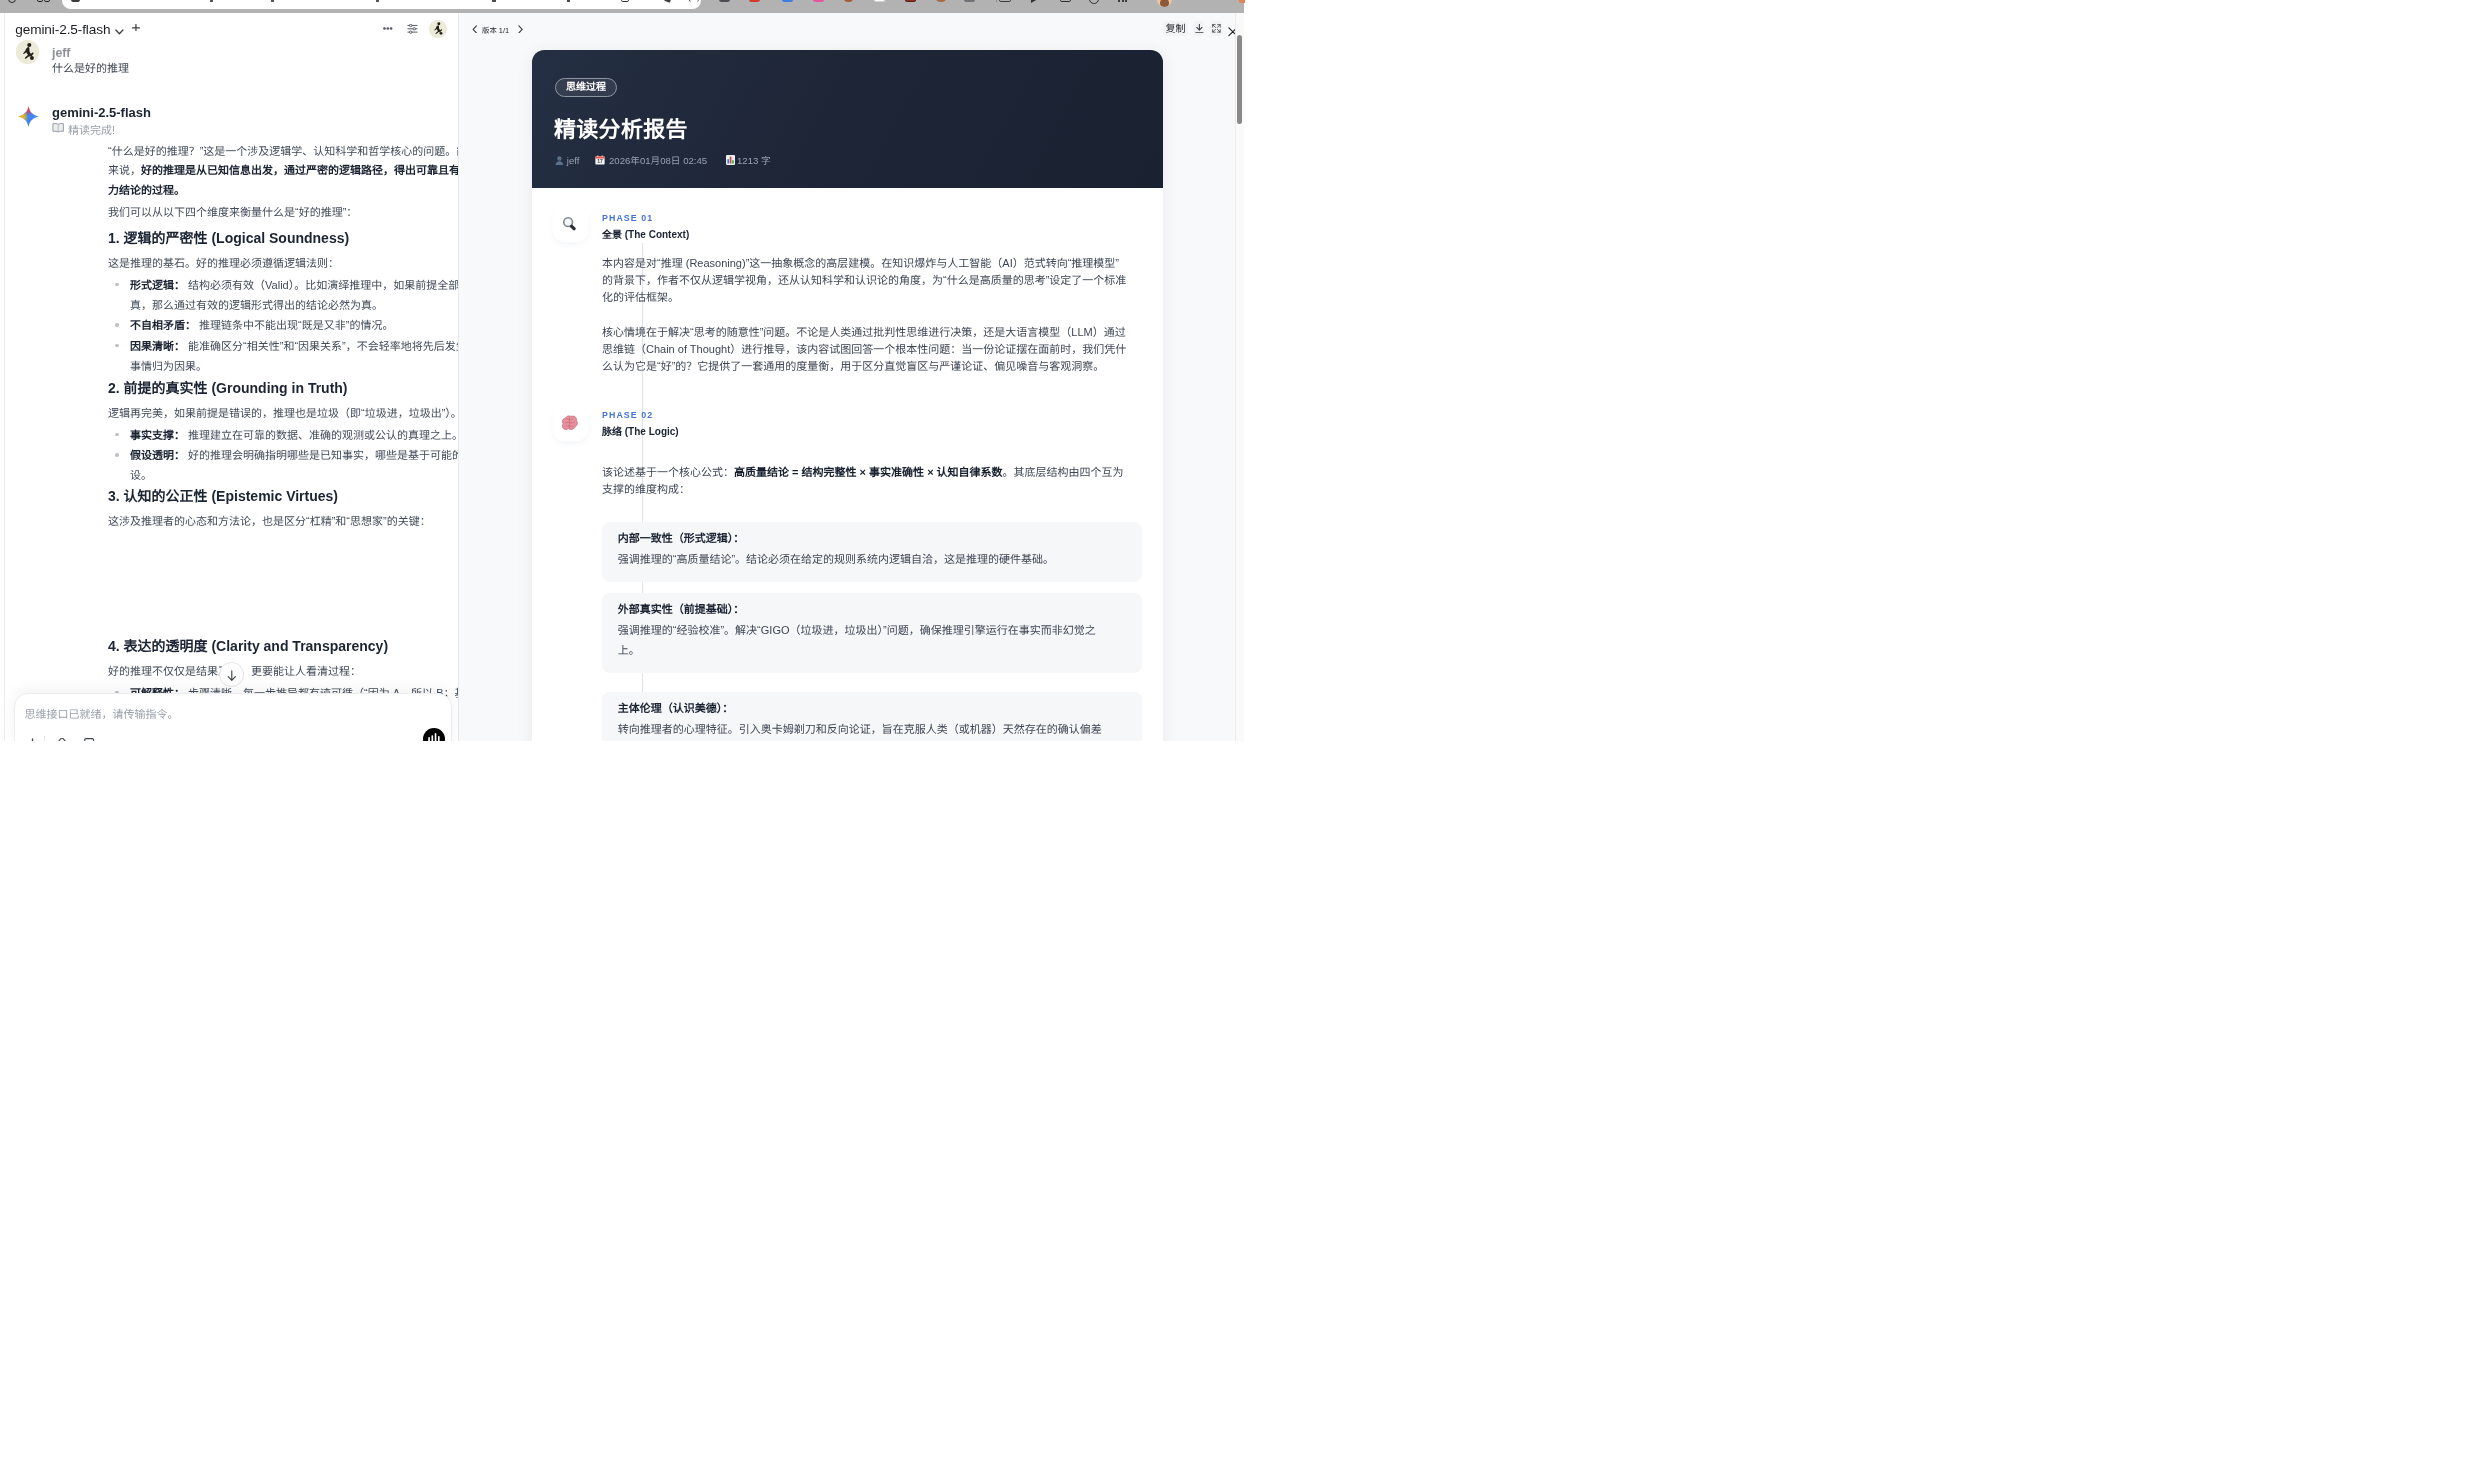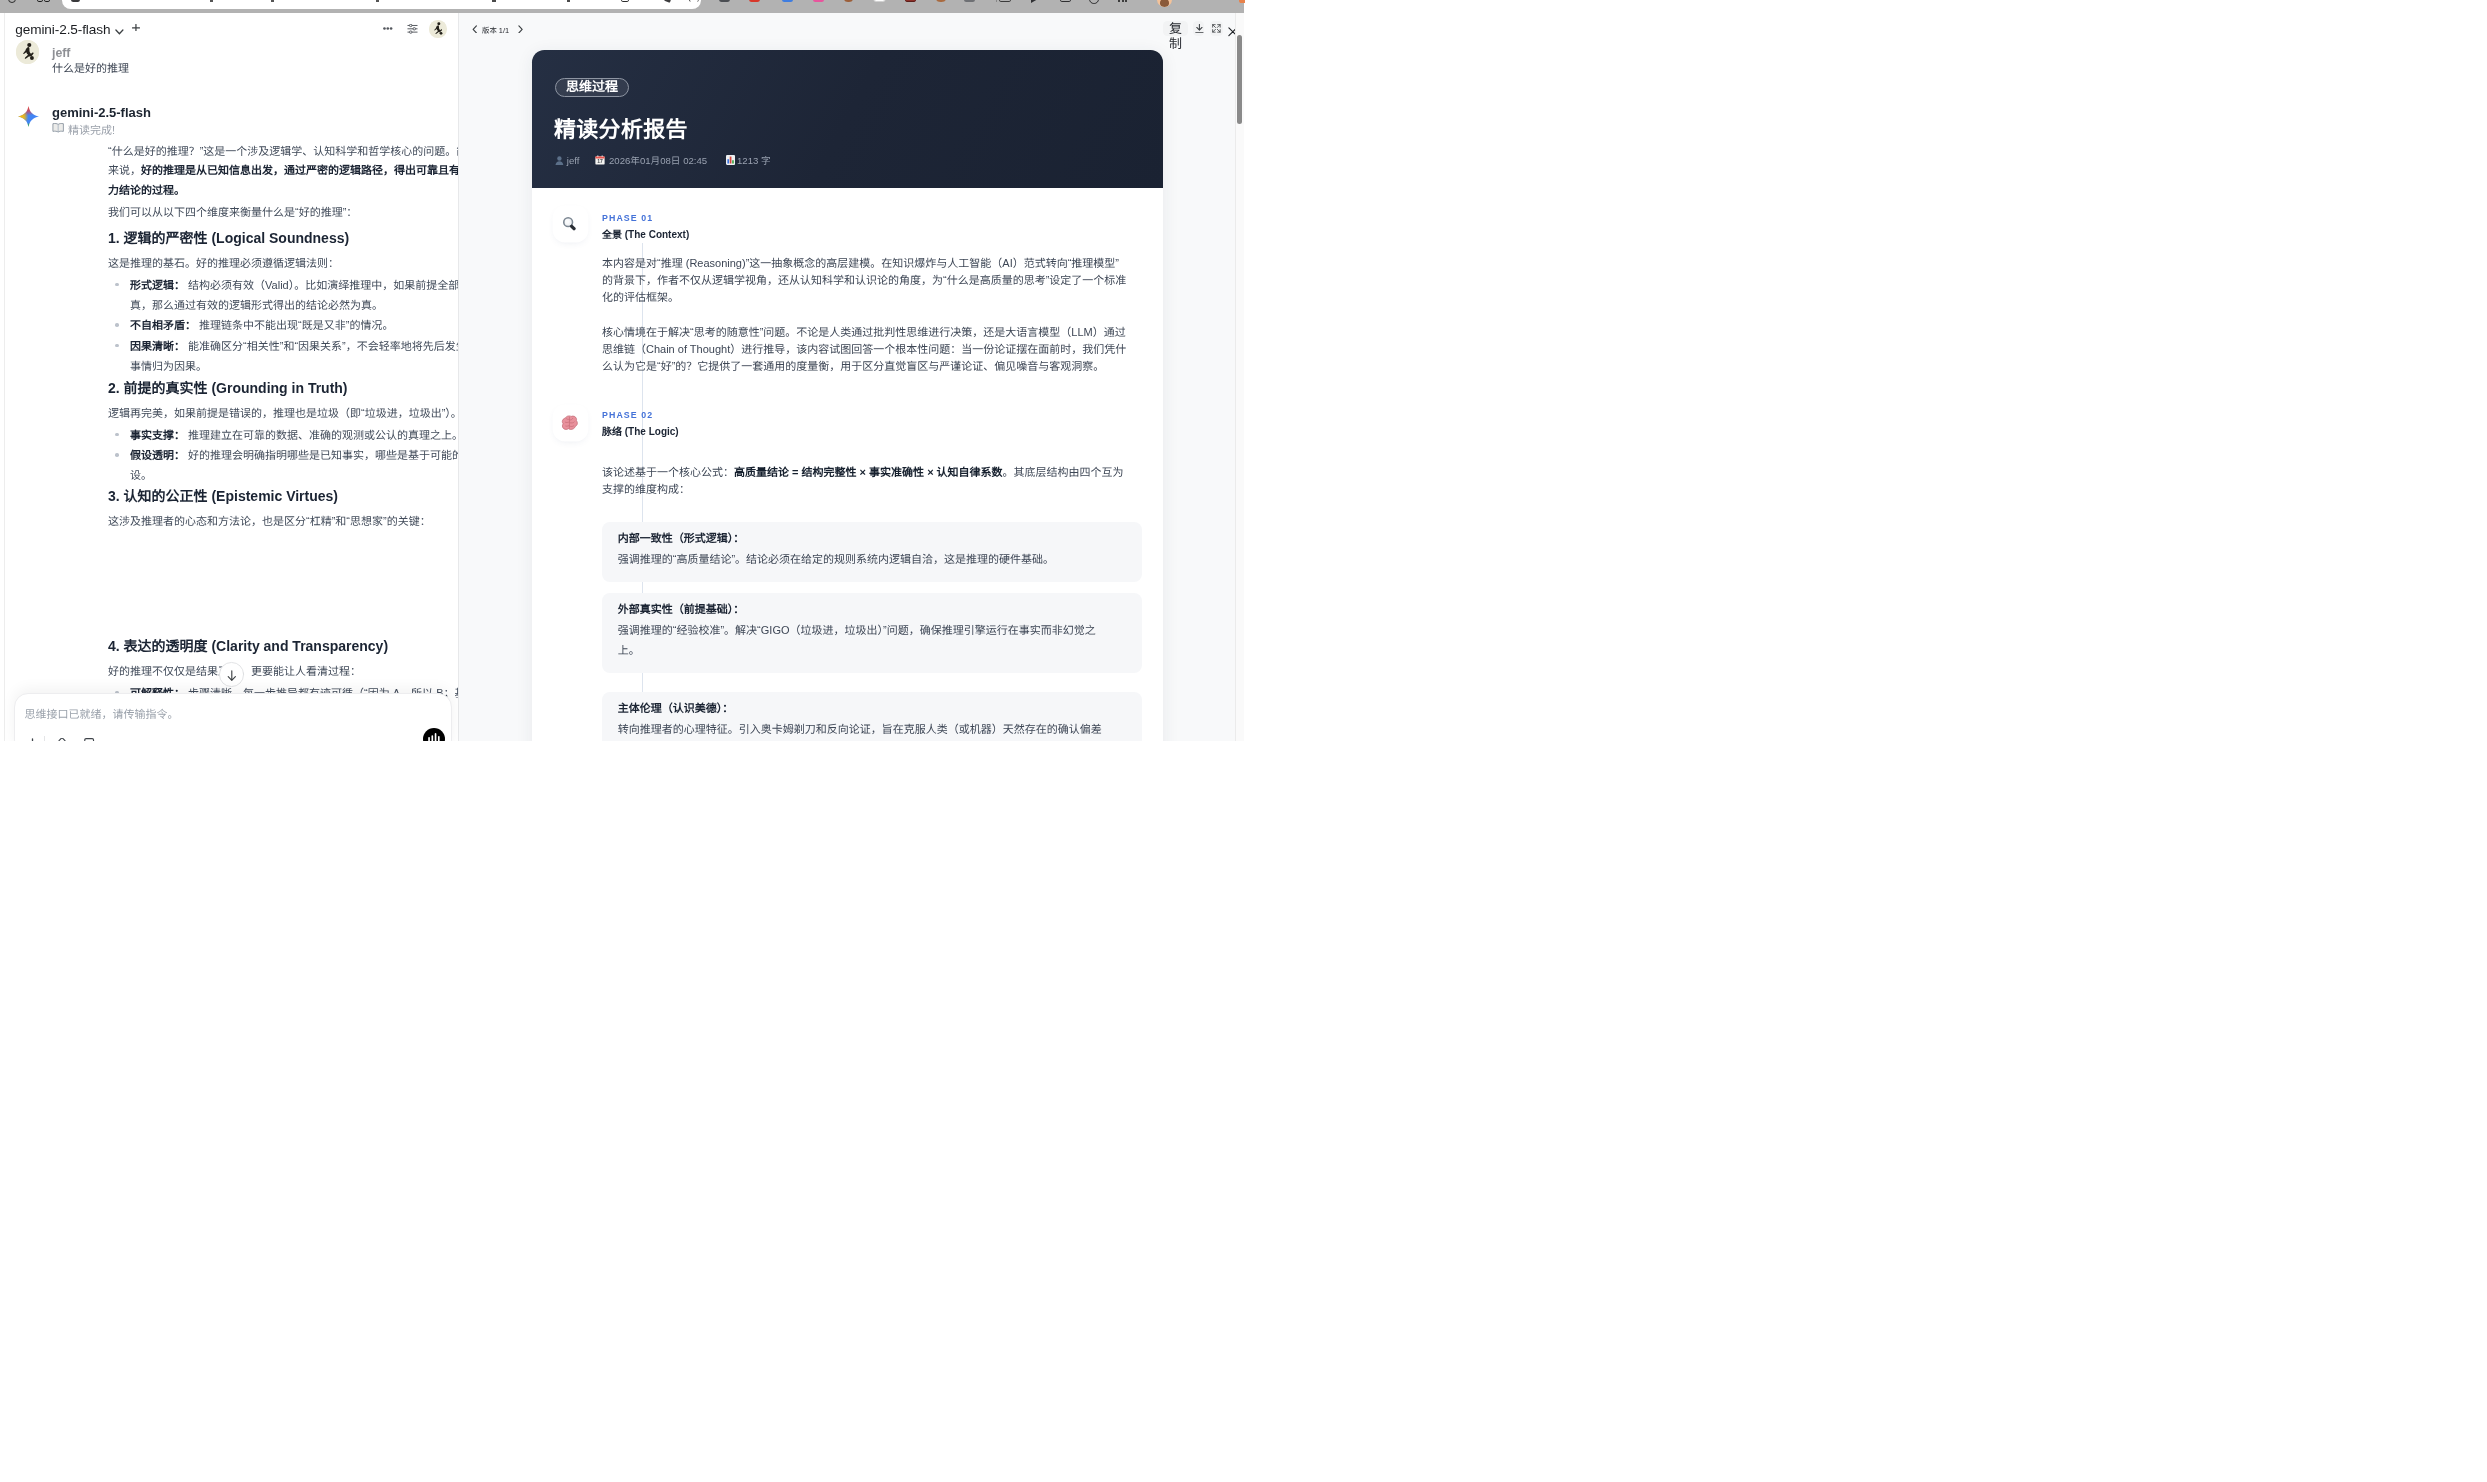--- a/index.html
+++ b/index.html
@@ -35,21 +35,21 @@
       border:0.9px solid #ededef; border-radius:14px; box-shadow:0 -4.4px 14px rgba(0,0,0,.05); z-index:6; }
   .inputBox .ph { position:absolute; left:9.6px; top:11.4px; font-size:11px; color:#9aa1ab; }
   
   .right { position:absolute; left:459px; top:0; width:784px; height:741px; background:#f8f9fa; overflow:hidden; }
   .sheet { position:absolute; left:73px; top:50px; width:631px; height:788px; background:#fff;
      border-radius:12.3px; box-shadow:0 3.5px 17.5px rgba(40,50,80,.08); }
   .dhead { position:absolute; left:0; top:0; width:631px; height:138px; border-radius:12.3px 12.3px 0 0;
      background:linear-gradient(118deg,#252f43 0%, #1d2536 50%, #1a2232 100%); }
   .badge { position:absolute; left:23px; top:28.4px; height:18.4px; line-height:16.6px; padding:0 10px;
      border:0.9px solid #8e95a2; border-radius:9.6px; background:rgba(255,255,255,.08);
-     color:#fff; font-size:13px; font-weight:700; }
+     color:#fff; font-size:10px; font-weight:700; }
   .dtitle { position:absolute; left:22px; top:61px; color:#fff; font-size:22px; font-weight:700; letter-spacing:0.3px; }
   .dmeta { position:absolute; left:23px; top:105px; width:350px; height:12.3px; font-size:9.6px; line-height:11px; color:#99a1b0; }
   .tline { position:absolute; left:110px; top:193px; height:595px; width:0.9px; background:#dde4ee; }
   .ticon { position:absolute; left:24.5px; width:27.6px; height:27.6px; background:#fff; border-radius:7.9px;
      box-shadow:0 0 0 4.4px #fff, 0 2.6px 8.8px rgba(50,70,120,.18); }
   .phase { position:absolute; left:70px; font-size:8.8px; font-weight:700; color:#4472d8; letter-spacing:1.1px; }
   .ptitle { position:absolute; left:70px; font-size:10px; font-weight:700; color:#1b2433; line-height:19px; }
   .rbody { position:absolute; left:70px; width:578px; font-size:11px; line-height:17px; color:#3d4655; }
   .rbody b { color:#16202e; }
   .gbox { position:absolute; left:70px; width:540px; background:#f6f7f9; border-radius:7.9px; padding:6.6px 15.8px; }
@@ -212,21 +212,21 @@
 <div class="right">
 
   <svg class="abs" style="left:13px;top:24.5px" width="5.3" height="8.8" viewBox="0 0 6 10">
       <path d="M5 1 L1.3 5 L5 9" fill="none" stroke="#3c4043" stroke-width="1.3" stroke-linecap="round" stroke-linejoin="round"></path>
     </svg>
   <div class="abs" style="left:23px;top:23.6px;font-size:7.4px;color:#25282e">版本 1/1</div>
   <svg class="abs" style="left:59px;top:24.5px" width="5.3" height="8.8" viewBox="0 0 6 10">
       <path d="M1 1 L4.7 5 L1 9" fill="none" stroke="#3c4043" stroke-width="1.3" stroke-linecap="round" stroke-linejoin="round"></path>
     </svg>
 
-  <div class="abs" style="left:704px;top:21px;width:25px;height:15px;background:#f2f3f4;border-radius:4.4px;text-align:center;font-size:13px;line-height:15px;color:#25282e">复制</div>
+  <div class="abs" style="left:704px;top:21px;width:25px;height:15px;background:#f2f3f4;border-radius:4.4px;text-align:center;font-size:10px;line-height:15px;color:#25282e">复制</div>
   <div class="abs" style="left:734px;top:21px;width:11.4px;height:15px;background:#f2f3f4;border-radius:4.4px"></div>
   <svg class="abs" style="left:736px;top:23.6px" width="8.8" height="9.6" viewBox="0 0 10 11">
       <path d="M5 0.5 V6.6 M2 4 L5 7 L8 4 M0.8 10.2 H9.2" fill="none" stroke="#3c4043" stroke-width="1.2" stroke-linecap="round" stroke-linejoin="round"></path>
     </svg>
   <div class="abs" style="left:751px;top:21px;width:13px;height:15px;background:#f2f3f4;border-radius:4.4px"></div>
   <svg class="abs" style="left:753px;top:24px" width="8.8" height="8.8" viewBox="0 0 11 11">
       <g fill="none" stroke="#3c4043" stroke-width="1.0" stroke-linecap="round" stroke-linejoin="round">
         <path d="M7 0.8 H10.2 V4 M10.2 0.8 L6.6 4.4"></path>
         <path d="M4 10.2 H0.8 V7 M0.8 10.2 L4.4 6.6"></path>
         <path d="M0.8 4 V0.8 H4 M0.8 0.8 L4.4 4.4"></path>

